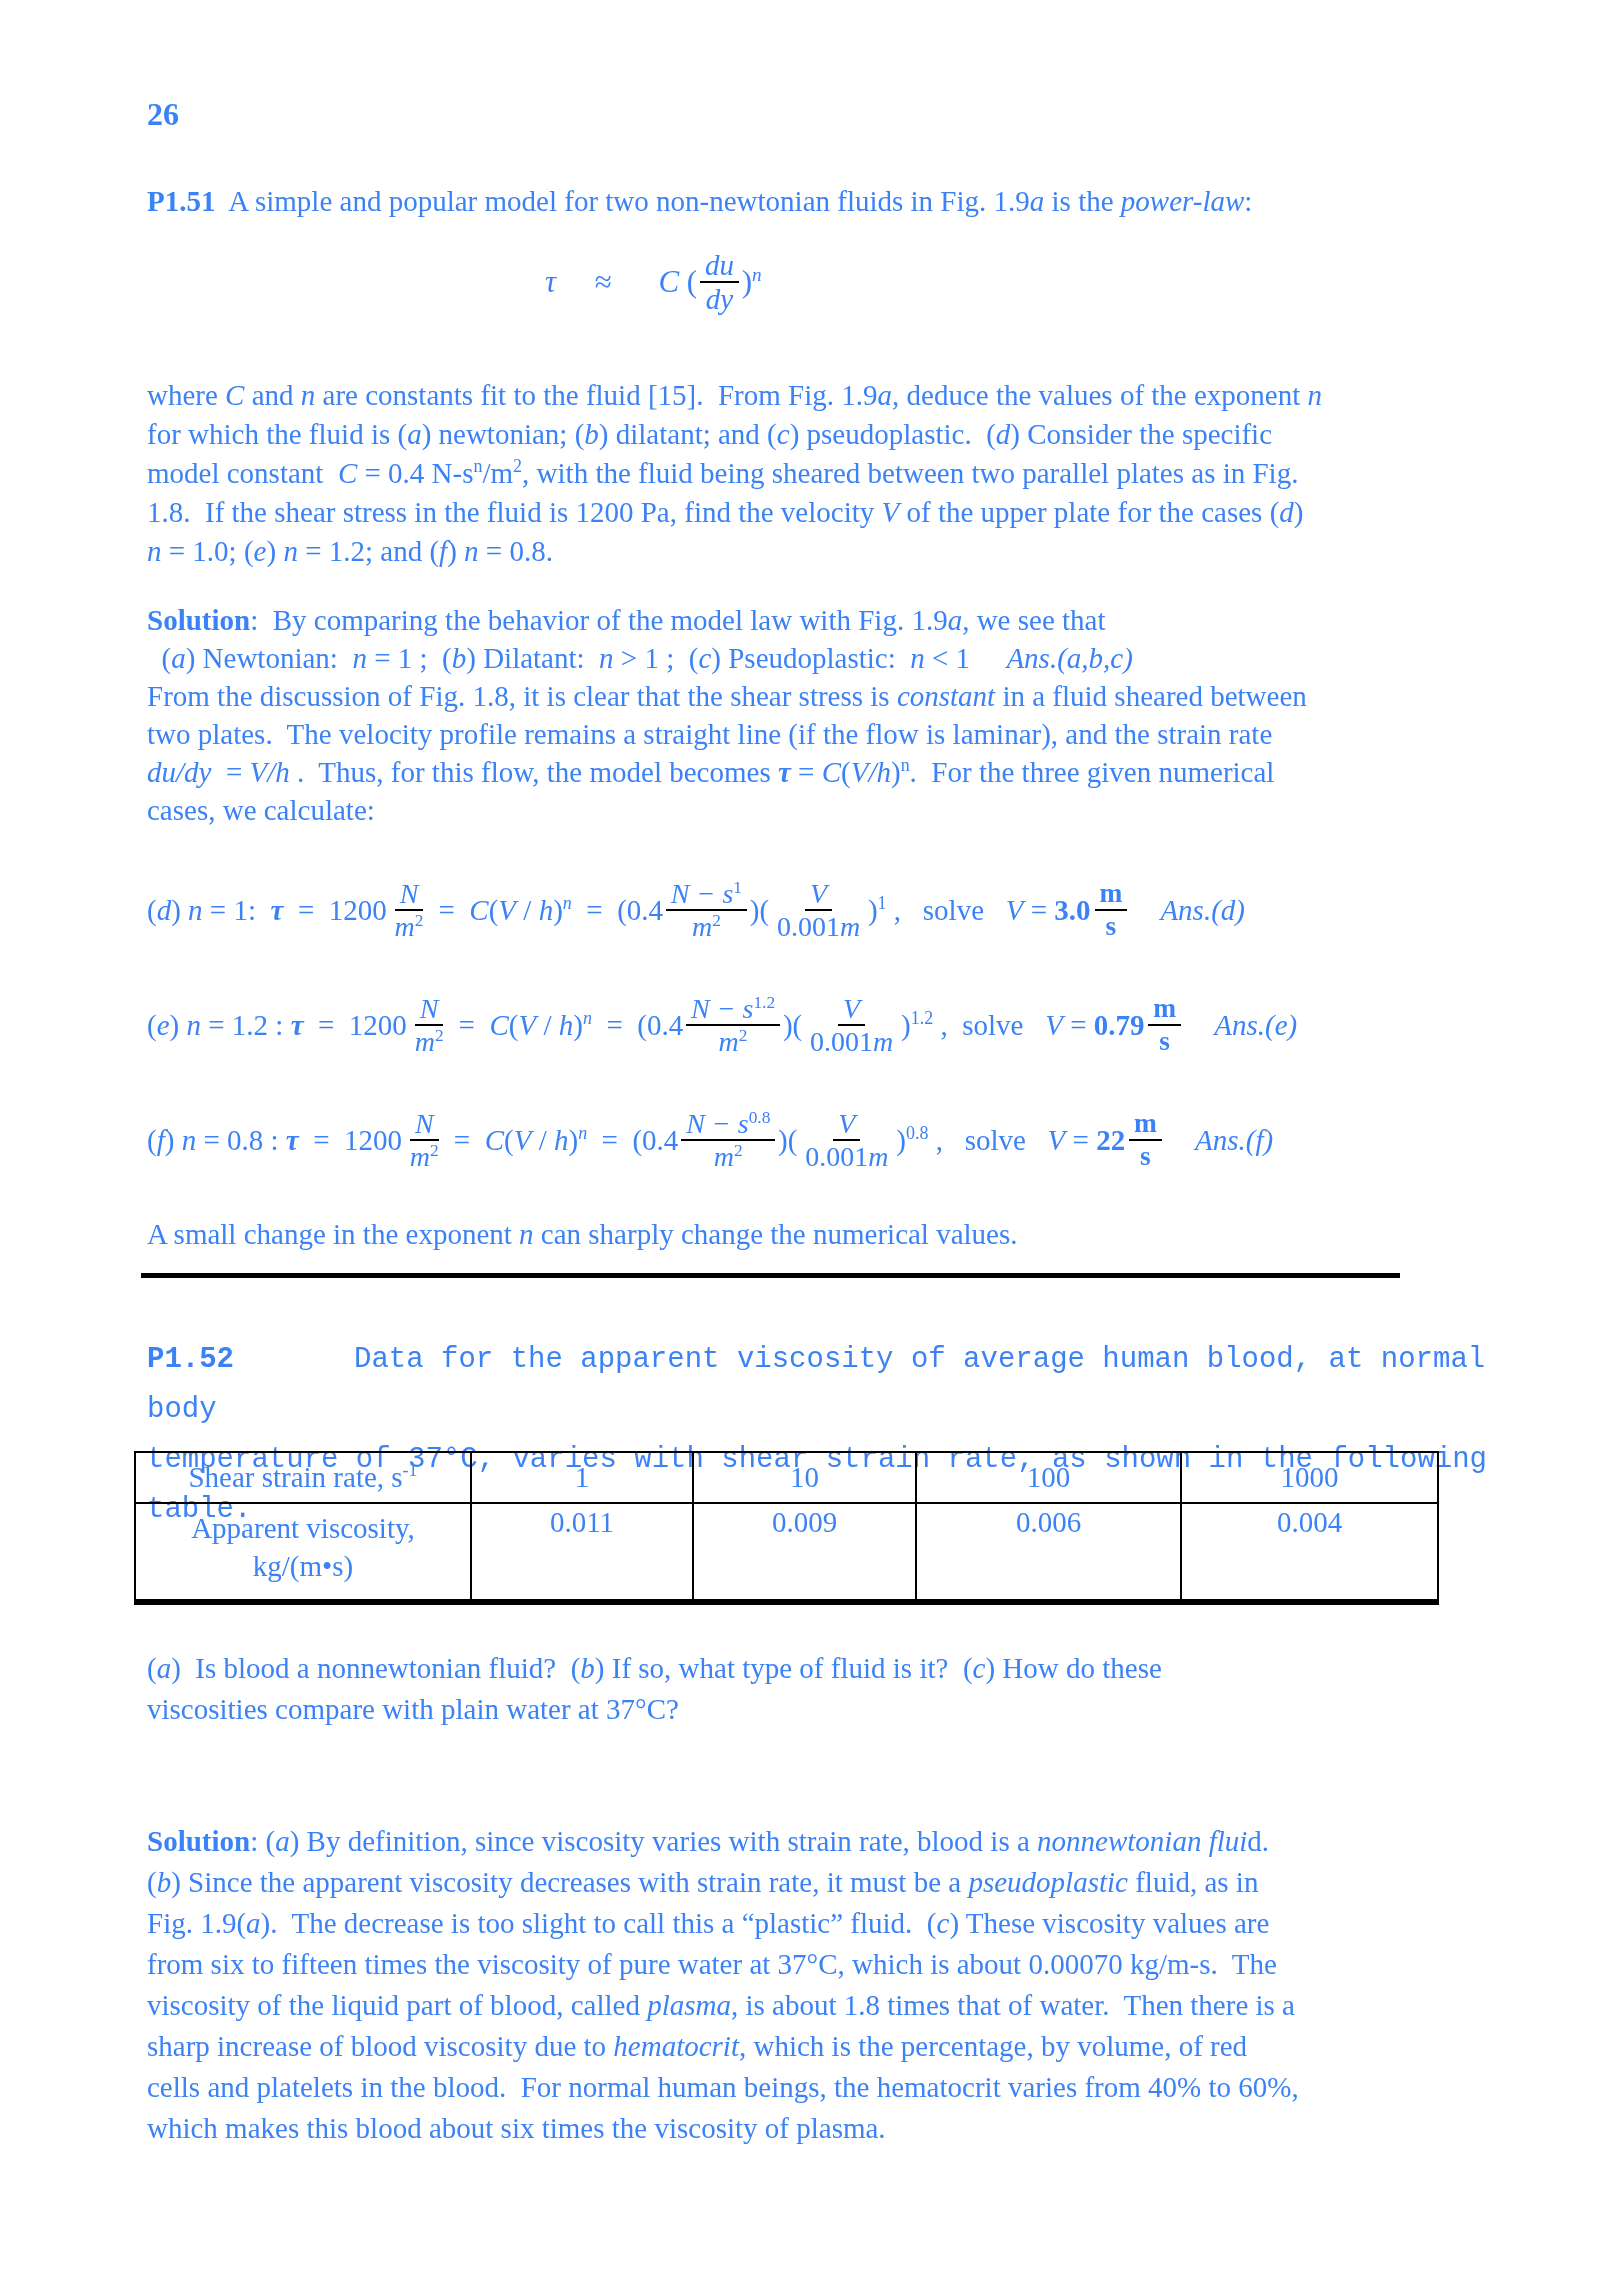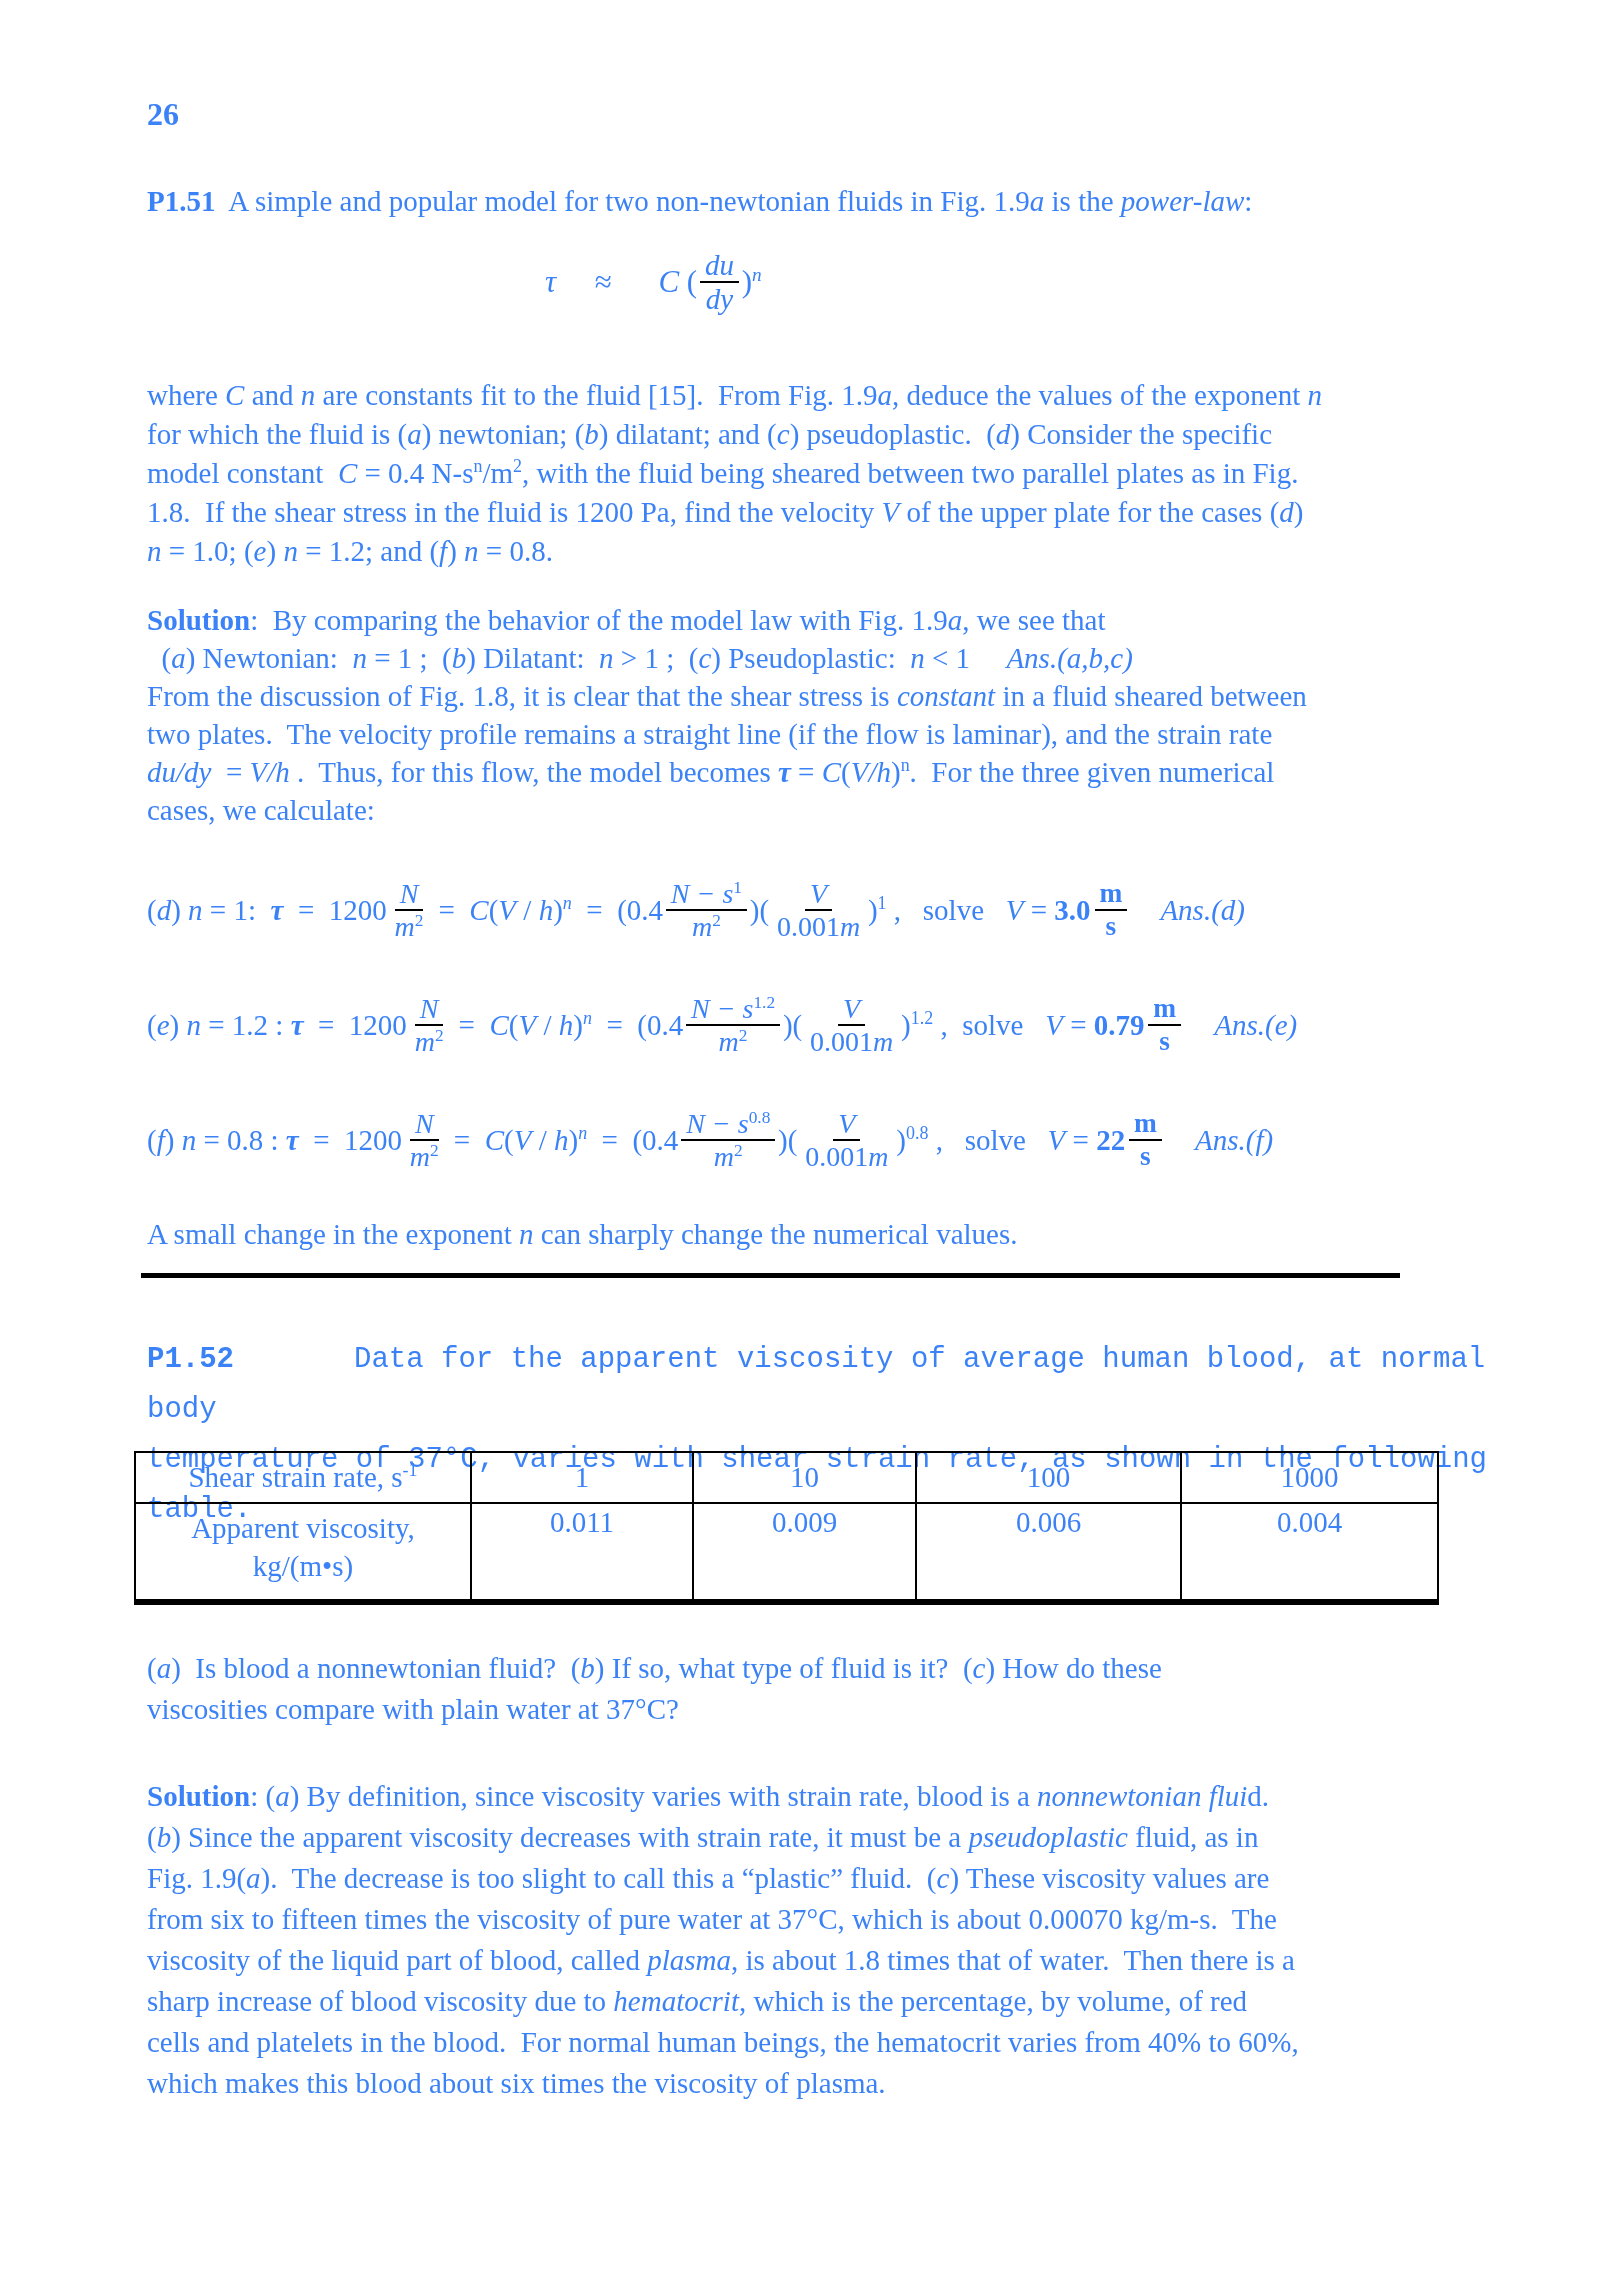--- a/index.html
+++ b/index.html
@@ -4,21 +4,21 @@
 <style>
   html,body{margin:0;padding:0;background:#e8e8e8;}
   .page{
     position:relative;width:1620px;height:2293px;background:#ffffff;
     font-family:"Liberation Serif","DejaVu Serif",serif;color:#3b82f6;overflow:hidden;
   }
   .pagenum{position:absolute;left:147px;top:96px;font-size:32px;font-weight:bold;}
   .para{position:absolute;left:147px;width:1392px;font-size:29px;line-height:39px;white-space:pre-wrap;}
   .para.sol1{line-height:38px;}
   .para.tight2{line-height:50px;font-family:Liberation Mono, monospace;}
-  .para.sol2{line-height:41px;}
+  .para.sol2{line-height:41px;margin-top:45px;}
   .para.q{line-height:41px;}
   
   .ri{font-style:italic;}
   .rb{font-weight:bold;}
   .rbi{font-weight:bold;font-style:italic;}
   .rsup{vertical-align:super;font-size:0.62em;line-height:0;}
   .risup{vertical-align:super;font-size:0.62em;line-height:0;font-style:italic;}
   .rtab{display:inline-block;width:120px;}
   
   .eq{position:absolute;white-space:pre;font-size:29px;display:flex;align-items:center;}

